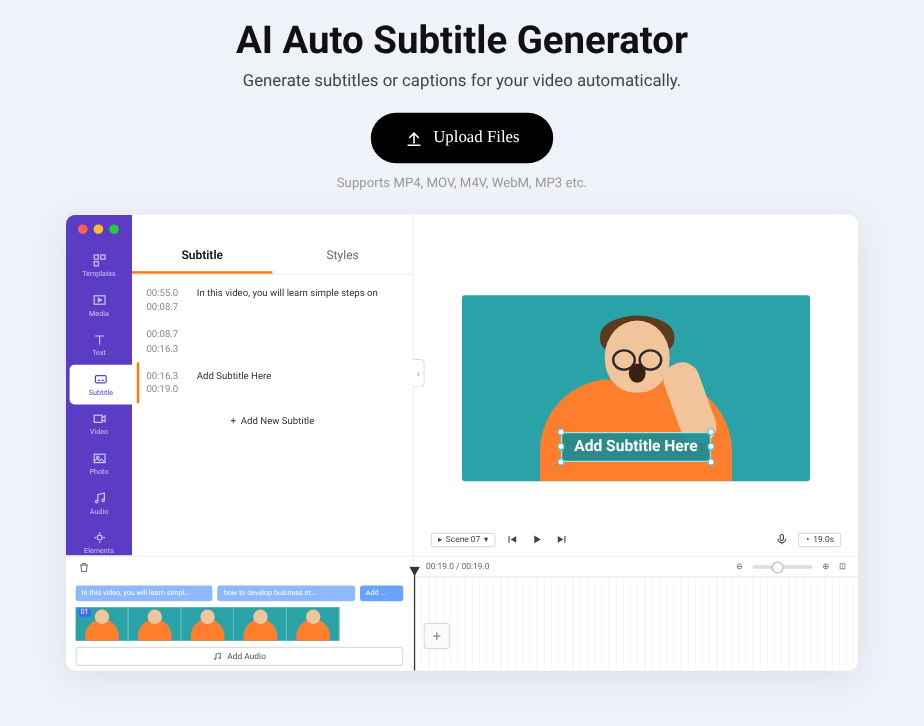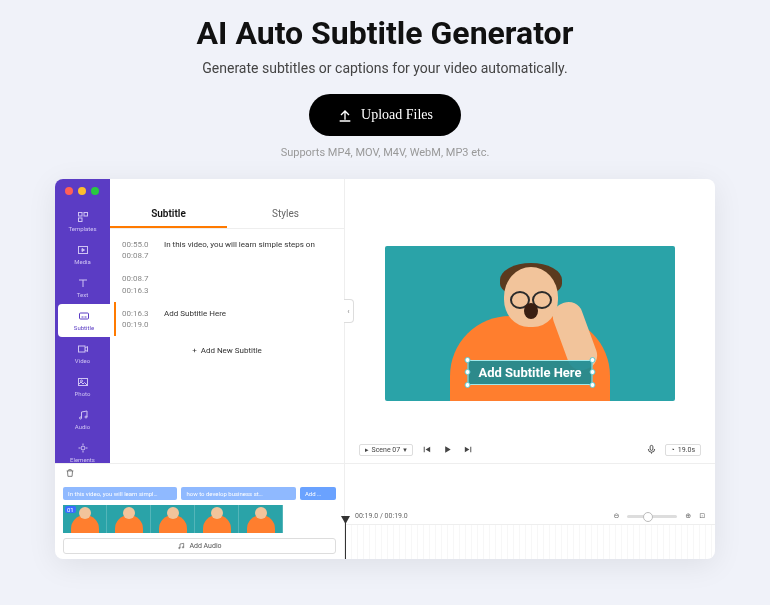--- a/index.html
+++ b/index.html
@@ -122,21 +122,21 @@
   .thumbs{ display:flex; padding:2px 8px; gap:0;}
   .thumb{ width:44px; height:28px; background:#2aa3a8; position:relative; overflow:hidden; border-right:1px solid rgba(255,255,255,0.2);}
   .thumb .mini-shirt{position:absolute;bottom:0;left:8px;width:28px;height:18px;background:#ff7e2e;border-radius:14px 14px 0 0;}
   .thumb .mini-head{position:absolute;top:2px;left:16px;width:12px;height:12px;background:#f2c49b;border-radius:50%;}
   .thumb .num{position:absolute;top:1px;left:2px;font-size:6px;color:#fff;background:#3a6cff;padding:0 2px;border-radius:2px;}
   .add-audio{
     margin:3px 8px 0; border:1px solid #ddd; border-radius:3px; padding:3px 0;
     font-size:7px; display:flex; align-items:center; justify-content:center; gap:4px;
     color:#555; cursor:pointer;
   }
-  .tl-right{ flex:1; display:flex; flex-direction:column;margin-top:44px;}
+  .tl-right{ flex:1; display:flex; flex-direction:column;}
   .tl-right-top{ display:flex; align-items:center; padding:4px 10px; font-size:7px; color:#666; gap:8px;}
   .tl-right-top .spacer{flex:1;}
   .tl-ruler{ flex:1; position:relative; background:repeating-linear-gradient(to right,#f7f7f7 0,#f7f7f7 1px,transparent 1px,transparent 6px); border-top:1px solid #eee;}
   .playhead{position:absolute;left:0;top:-8px;bottom:0;width:1px;background:#333;}
   .playhead:before{content:"";position:absolute;top:-1px;left:-4px;width:9px;height:8px;background:#333;clip-path:polygon(0 0,100% 0,50% 100%);}
   .add-scene-btn{
     position:absolute; left:8px; top:38px; width:22px;height:22px;
     border:1px solid #ddd;border-radius:3px;background:#fafafa;display:flex;
     align-items:center;justify-content:center;font-size:12px;color:#888;cursor:pointer;
   }

